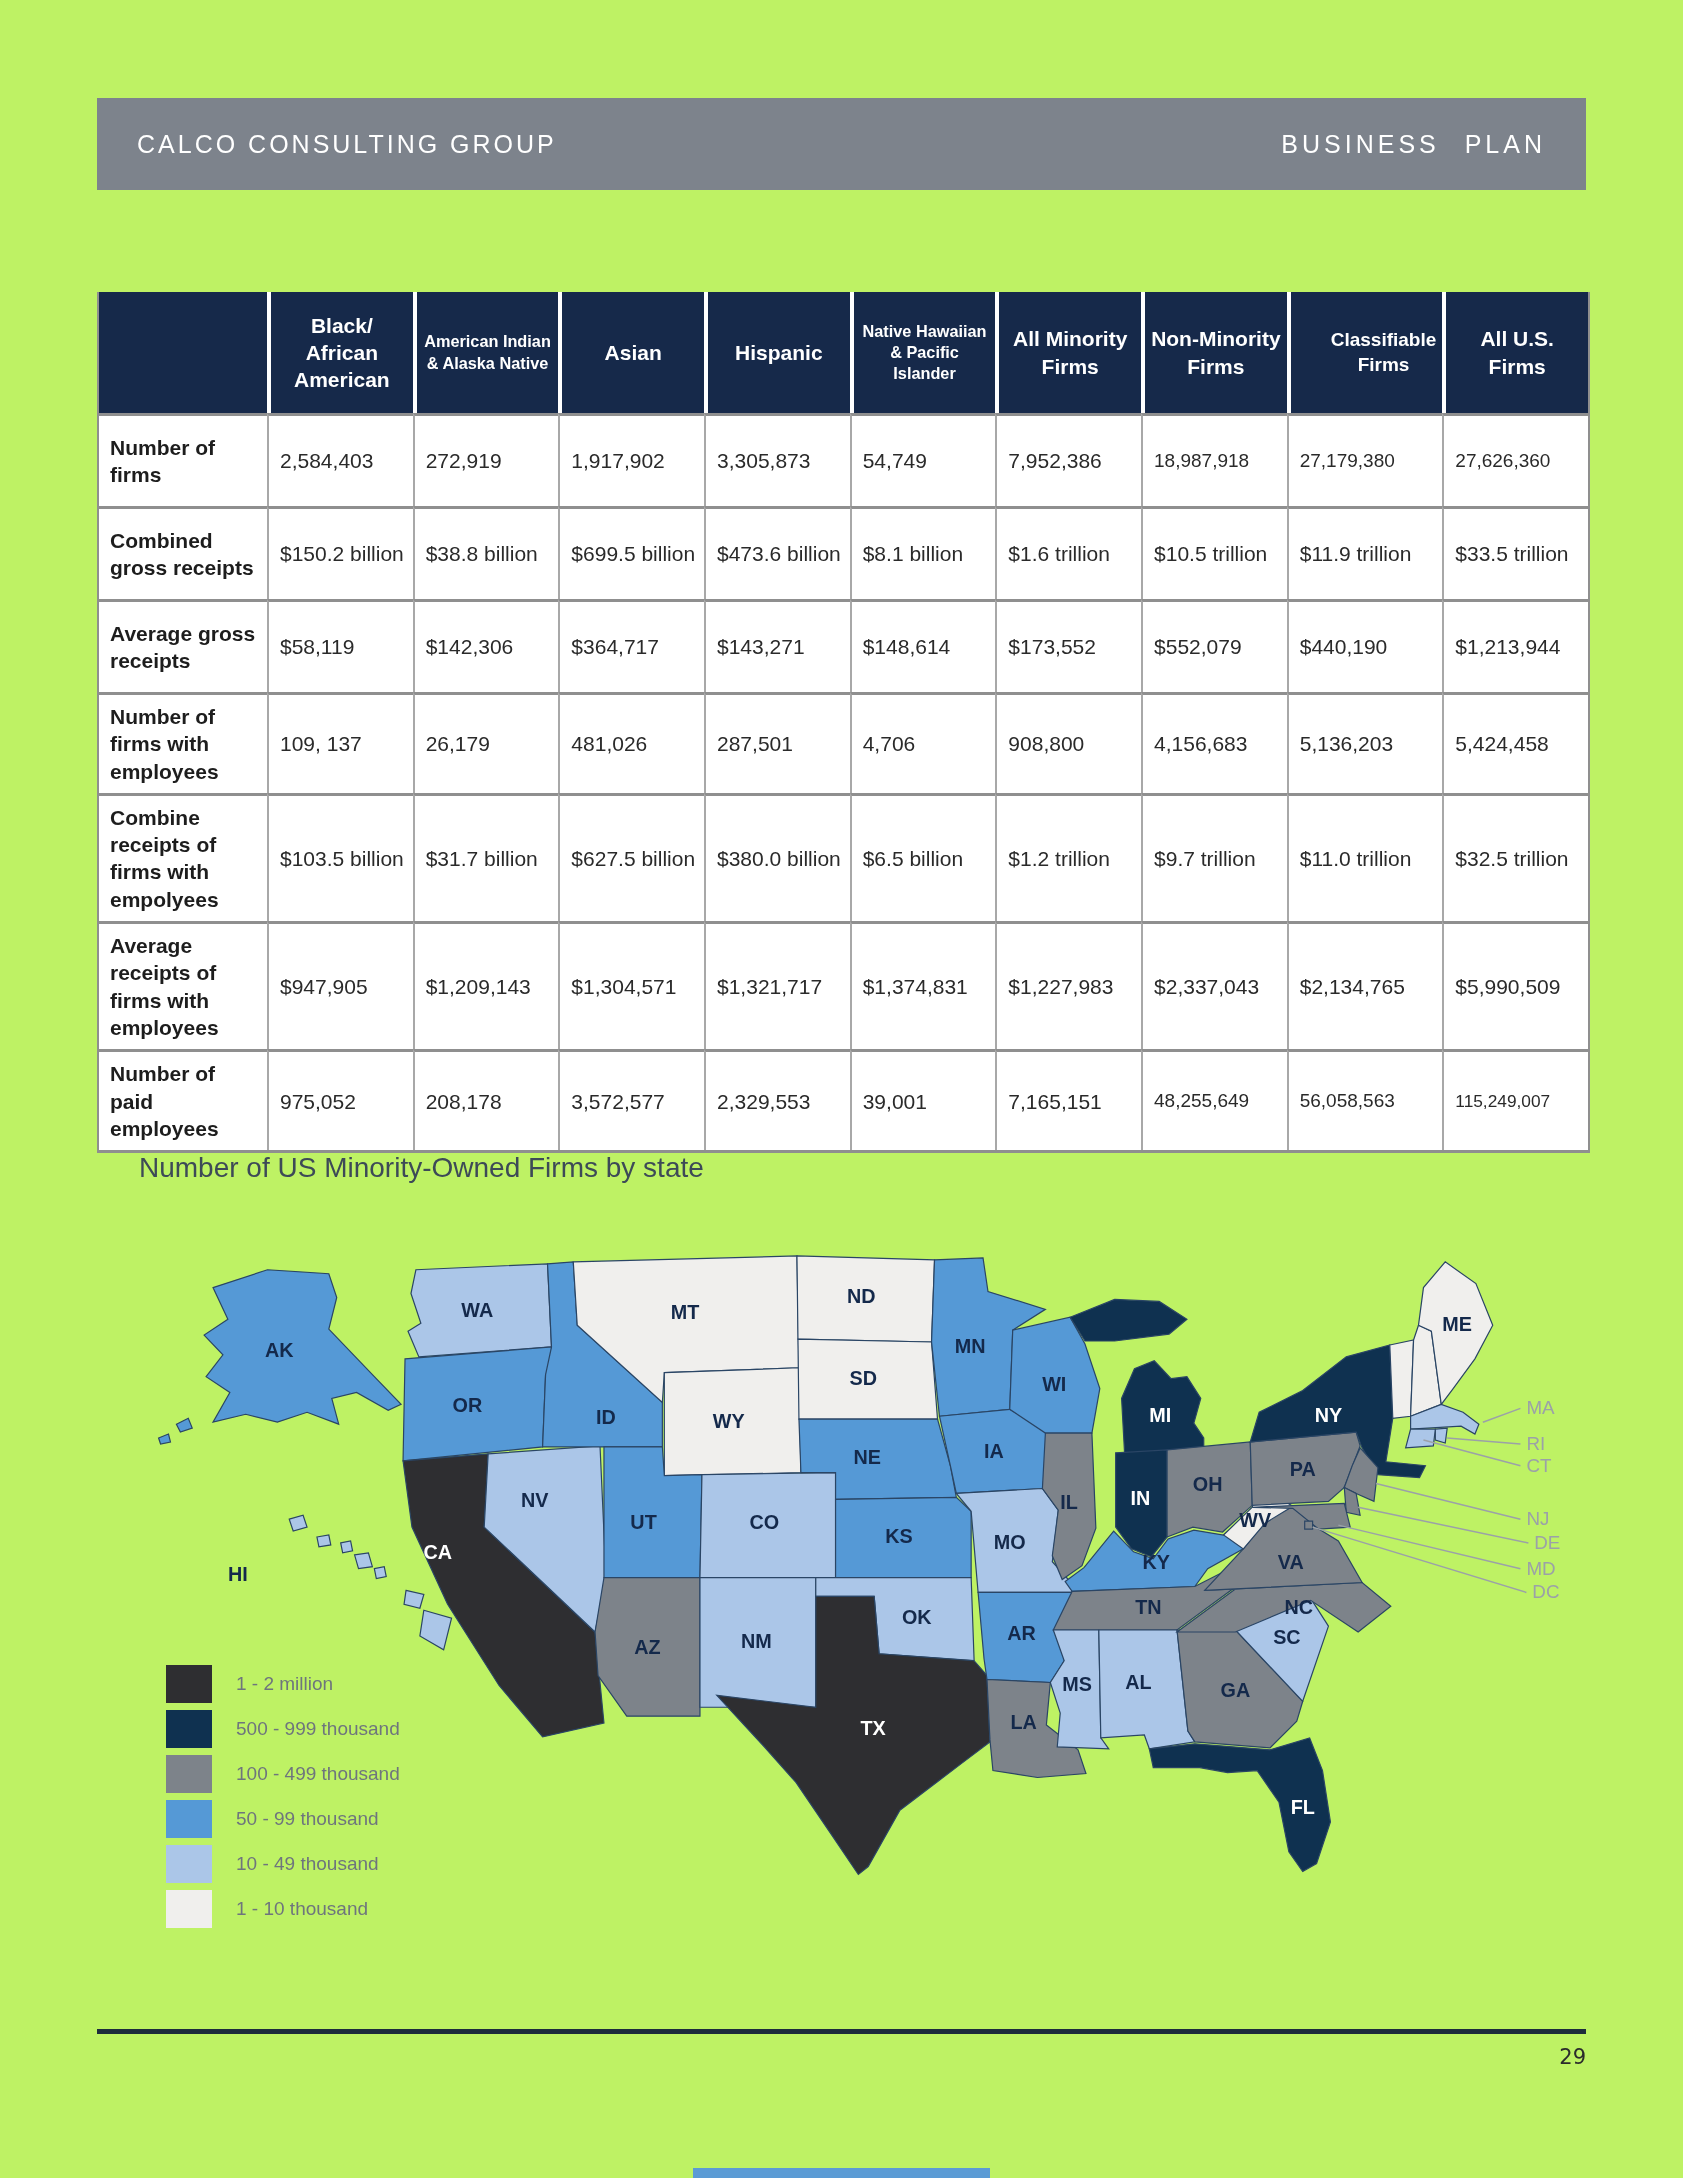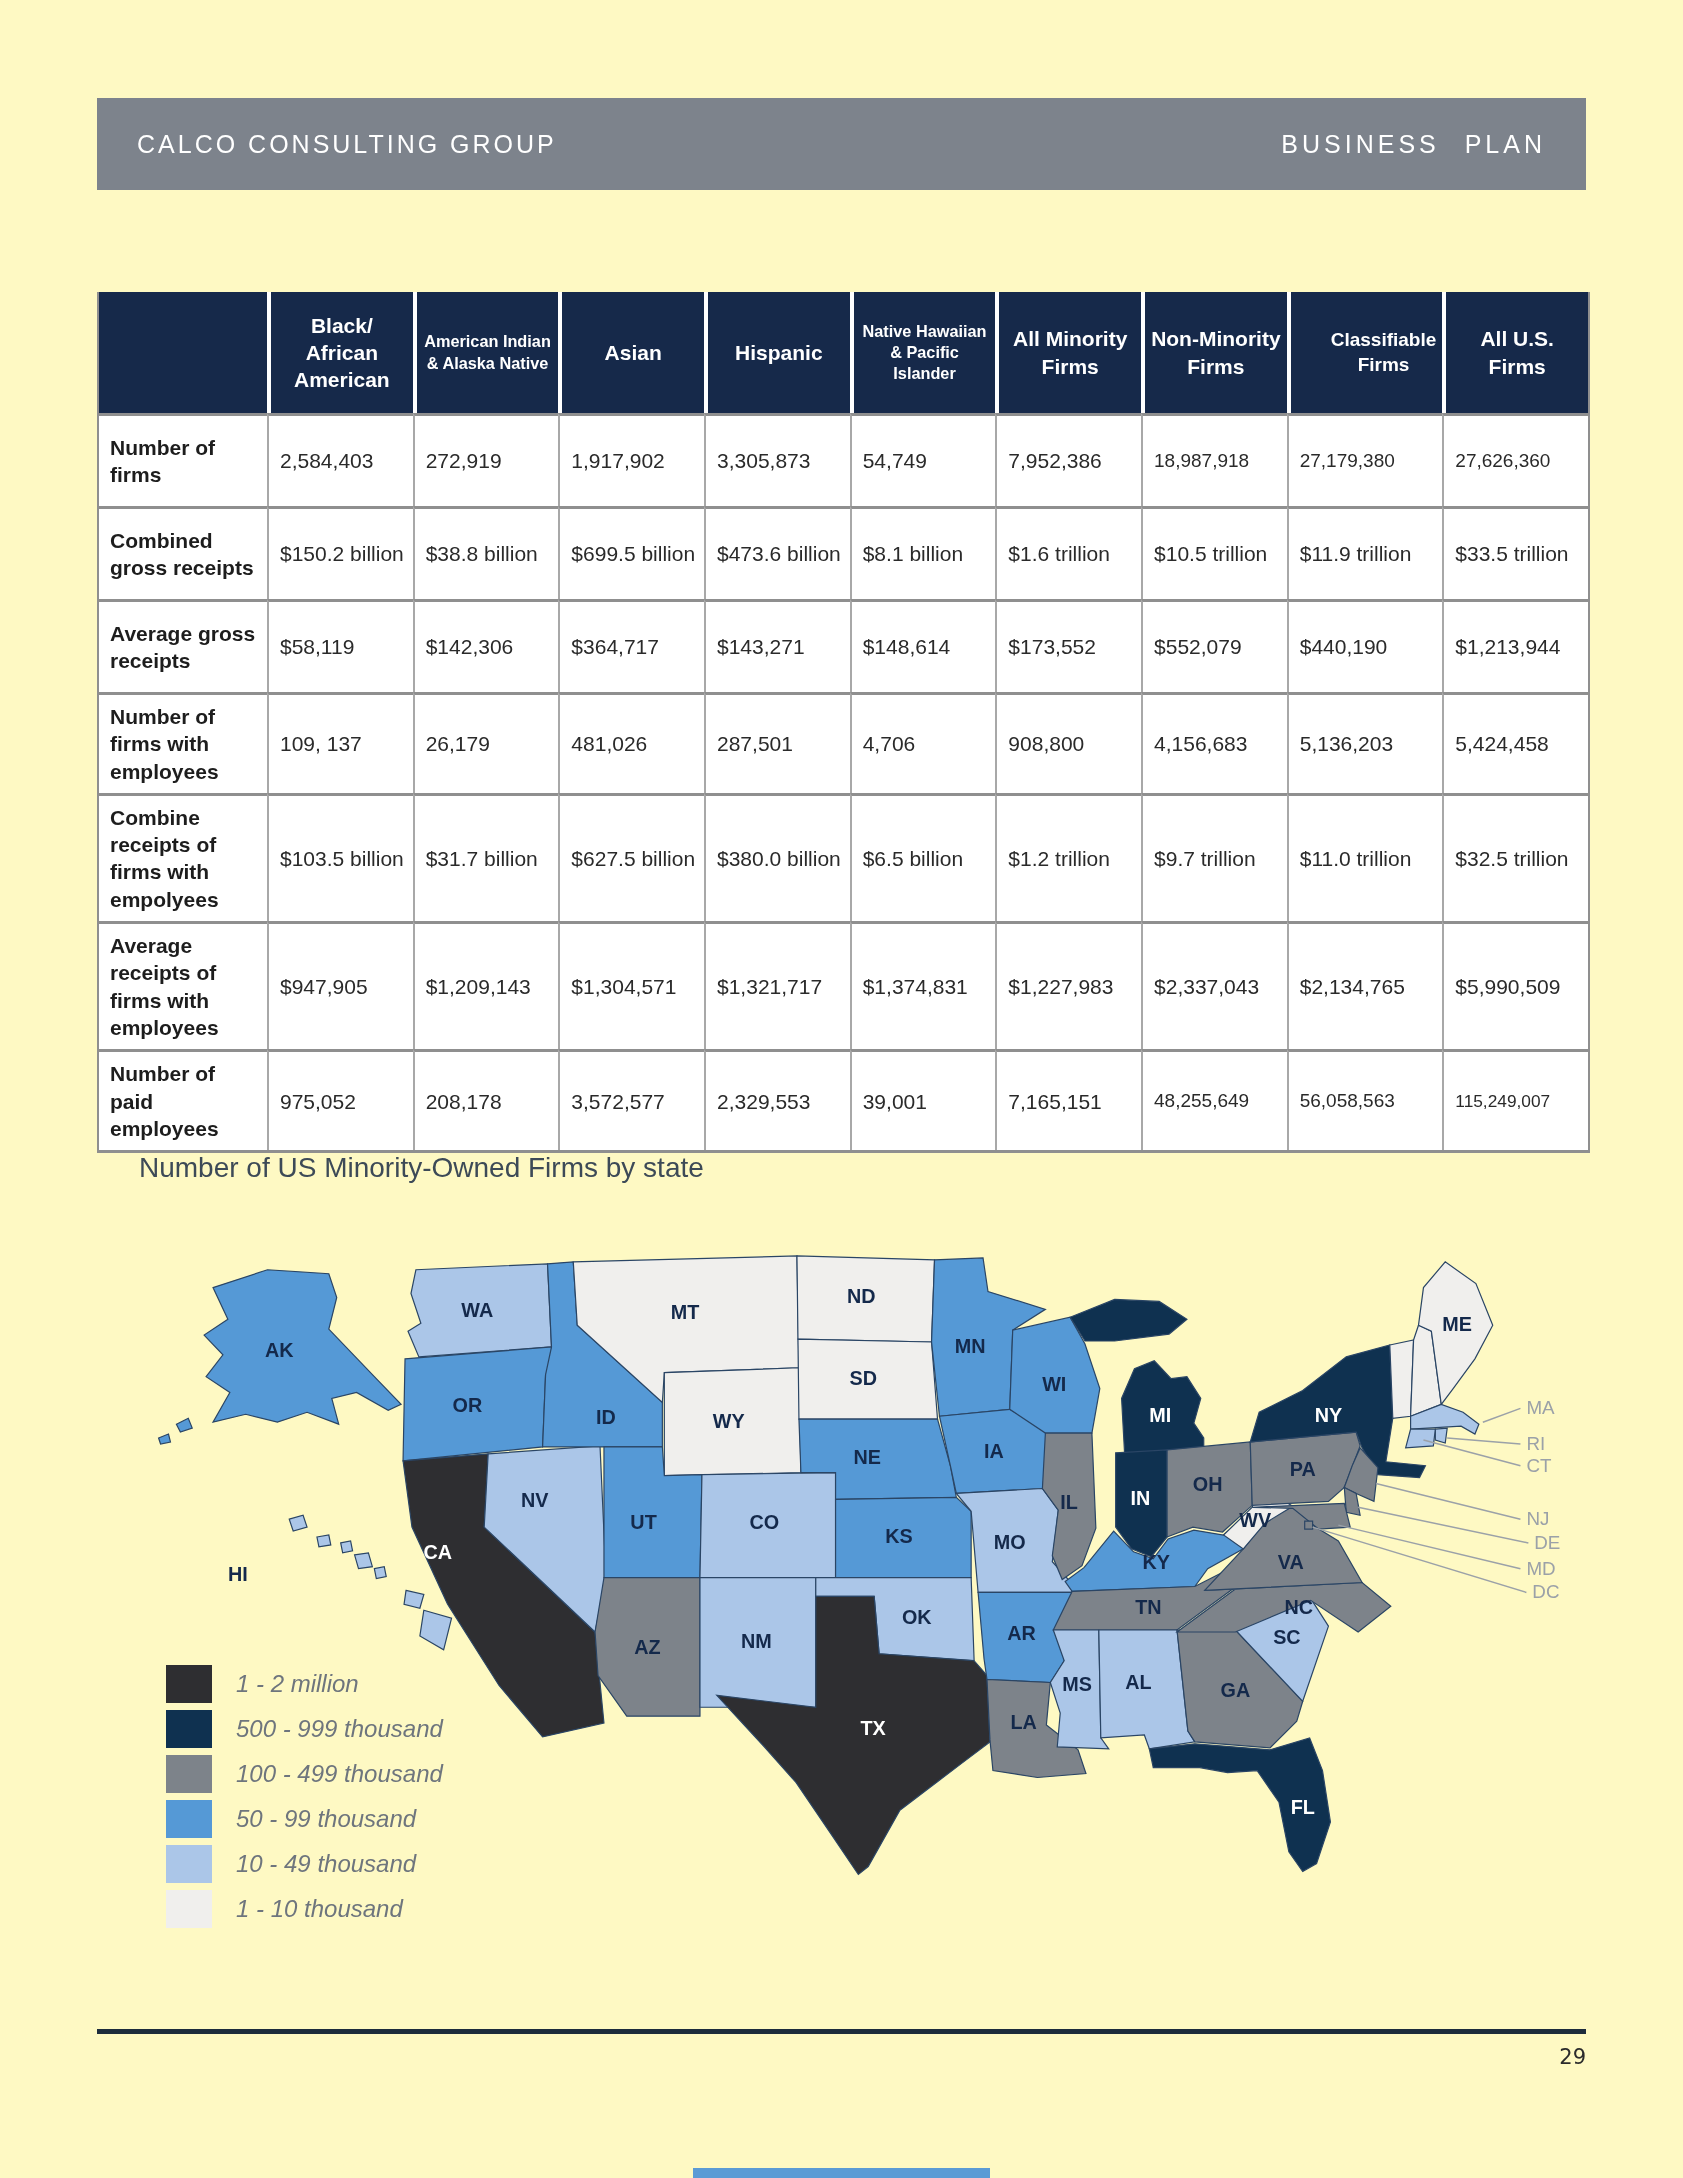--- a/index.html
+++ b/index.html
@@ -1,16 +1,16 @@
 <!DOCTYPE html>
 <html><head>
 <meta charset="utf-8">
 <style>
   html,body{margin:0;padding:0;background:#fff;}
-  .page{position:relative;width:1683px;height:2178px;background:#fef9c3;overflow:hidden;
+  .page{position:relative;width:1683px;height:2178px;background:#bef264;overflow:hidden;
         font-family:"Liberation Sans",sans-serif;}
   
   .header-bar{position:absolute;left:97px;top:98px;width:1489px;height:92px;background:#7d838c;
               display:flex;align-items:center;justify-content:space-between;box-sizing:border-box;
               padding:0 40px;color:#fff;}
   .header-company{font-size:25px;letter-spacing:3px;font-weight:400;}
   .header-doc{font-size:25px;letter-spacing:4px;word-spacing:14px;font-weight:400;margin-left:24px;}
   
   .dtable{position:absolute;left:97px;top:292px;width:1489px;display:grid;
           grid-template-columns:168px repeat(9,1fr);
@@ -26,21 +26,21 @@
          font-size:21px;color:#2a2a2a;line-height:1.3;word-break:normal;}
   .bcell.rowlabel{border-left:none;font-weight:bold;color:#1d1d1d;font-size:21px;}
   .bcell.sm{font-size:19px;}
   .bcell.xs{font-size:17.3px;}
   
   .map-title{position:absolute;left:139px;top:1152px;font-size:28px;color:#3d4a57;}
   .map-wrap{position:absolute;left:119px;top:1228px;width:1445px;height:713px;}
   .legend{position:absolute;left:166px;top:1665px;}
   .legend-item{display:flex;align-items:center;margin-bottom:7px;}
   .legend-swatch{width:46px;height:38px;margin-right:24px;flex:none;}
-  .legend-label{font-size:24px;color:#6e757d;font-style:italic;}
+  .legend-label{font-size:19px;color:#6e757d;}
   
   .footer-rule{position:absolute;left:97px;top:2029px;width:1489px;height:5px;background:#1d2c3c;}
   .page-number{position:absolute;left:97px;top:2045px;width:1489px;text-align:right;
                font-size:21px;color:#2b2b2b;font-family:"DejaVu Sans",sans-serif;}
   .bottom-accent{position:absolute;left:693px;top:2168px;width:297px;height:10px;background:#5b9bd5;}
   svg text.state-label{font-family:"Liberation Sans",sans-serif;font-weight:bold;font-size:20px;}
   svg text.callout-label{font-family:"Liberation Sans",sans-serif;font-size:19px;fill:#9ba1a8;}
 </style>
 </head>
 <body>

